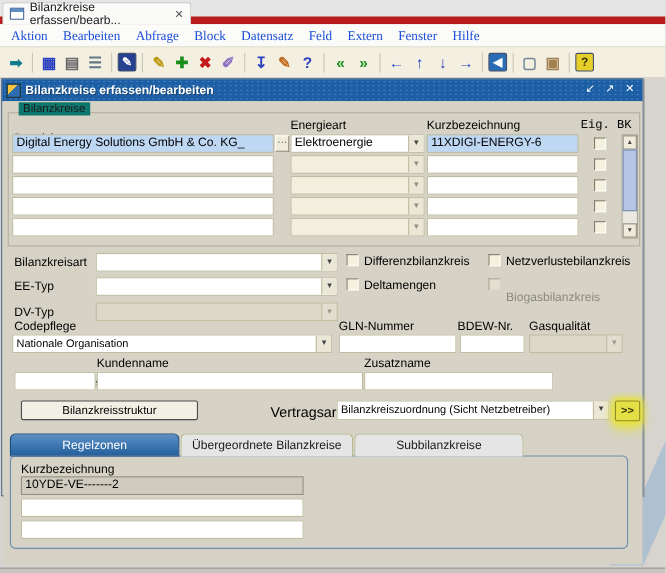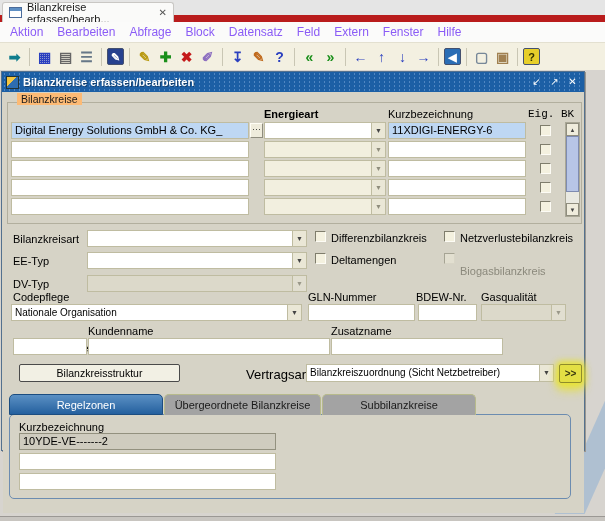--- a/index.html
+++ b/index.html
@@ -7,21 +7,21 @@
   #screen { position:relative; width:605px; height:521px; background:#d7d4cf; overflow:hidden; }
 
   
   .apptabbar { position:absolute; left:0; top:0; width:605px; height:22px; background:#e5e5e5; border-bottom:7px solid #b91c1c; }
   .apptab { position:absolute; left:2px; top:2px; height:20px; width:172px; background:#fafaf9; border:1px solid #c9c7c4; border-bottom:none; border-radius:3px 3px 0 0; display:flex; align-items:center; gap:5px; padding:0 6px; font-size:11px; color:#1a1a1a; }
   .apptab-icon { width:13px; height:11px; border:1px solid #4a6b9a; background:linear-gradient(to bottom,#5e8fc4 0,#5e8fc4 3px,#fff 3px); flex:0 0 auto; }
   .apptab-close { margin-left:auto; font-size:10px; color:#555; cursor:pointer; }
 
   
   .menubar { position:absolute; left:0; top:22px; width:605px; height:20px; background:#fbfbfa; display:flex; align-items:center; padding-left:3px; }
-  .mitem { font-size:12px; color:#8b5cf6; padding:0 7px; line-height:20px; cursor:default; }
+  .mitem { font-size:12px; color:#1d4ed8; padding:0 7px; line-height:20px; cursor:default;font-family:Liberation Serif, serif; }
 
   
   .toolbar { position:absolute; left:0; top:42px; width:605px; height:28px; background:#f3f0e1; border-top:1px solid #e3e0d0; display:flex; align-items:center; padding-left:4px; }
   .tbtn { width:19px; height:20px; text-align:center; line-height:20px; font-size:14px; font-weight:bold; margin:0 1px; cursor:pointer; }
   .tbtn.boxed { width:17px; height:17px; line-height:17px; font-size:11px; border-radius:2px; border:1px solid #44506e; }
   .tsep { width:1px; height:18px; background:#c9c6b4; margin:0 4px; }
 
   
   .mdi { position:absolute; left:0; top:70px; width:605px; height:451px; background:#d7d4cf; }
   .bg-shape { position:absolute; left:584px; top:312px; width:30px; height:132px; background:#afc0d1; transform:skewX(-24deg); }
@@ -31,21 +31,21 @@
   .wtitle { font-size:11px; font-weight:bold; color:#fff; white-space:nowrap; text-shadow:1px 1px 0 rgba(0,0,0,.35); }
   .wctrls { margin-left:auto; display:flex; gap:3px; }
   .wctrl { width:15px; height:14px; color:#fff; font-size:10px; line-height:14px; text-align:center; cursor:pointer; }
 
   .canvas { position:absolute; left:1px; top:20px; width:581px; height:421px; background:#d6d3c6; font-size:11px; }
 
   .lbl { position:absolute; font-size:11px; color:#000; white-space:nowrap; }
   .lbl.dis { color:#8b897c;margin-top:11px; }
 
   .groupbox { position:absolute; left:4px; top:10px; width:575px; height:122px; border:1px solid #b2af9e; }
-  .legend { position:absolute; left:14px; top:1px; background:#fdba74; padding:0 4px; font-size:10.5px; color:#1a1a1a; }
+  .legend { position:absolute; left:14px; top:1px; background:#0f766e; padding:0 4px; font-size:10.5px; color:#1a1a1a; }
 
   .tf { position:absolute; height:17px; background:#fff; border:1px solid #bfbca1; font-size:11px; line-height:15px; padding:0 3px; color:#000; overflow:hidden; white-space:nowrap; }
   .tf.sel { background:#bed7f3; }
   .tf.ro { background:#cfccbf; border-color:#93917f; }
 
   .dd { position:absolute; height:17px; background:#fff; border:1px solid #bfbca1; overflow:hidden; }
   .dd-val { position:absolute; left:3px; top:0; right:16px; font-size:11px; line-height:15px; white-space:nowrap; overflow:hidden; }
   .dd-btn { position:absolute; right:0; top:0; bottom:0; width:14px; background:#eae7d6; border-left:1px solid #bfbca1; text-align:center; font-size:7px; line-height:15px; color:#444; cursor:pointer; }
   .dd.cream { background:#f2efdf; }
   .dd.cream .dd-btn { color:#8f8d7c; }
@@ -67,21 +67,21 @@
   .sb-btn { position:absolute; left:0; width:13px; height:13px; background:#efecdc; border:1px solid #8f8d7e; font-size:6px; line-height:12px; text-align:center; color:#444; cursor:pointer; }
   .sb-btn.up { top:0; }
   .sb-btn.down { bottom:0; }
   .sb-thumb { position:absolute; left:0; top:13px; width:13px; height:56px; background:#b7c5e6; border:1px solid #7e8bb0; cursor:pointer; }
 
   .btn { position:absolute; background:#f2f0e4; border:1px solid #4a4a4a; border-radius:2px; font-size:10.5px; text-align:center; color:#000; cursor:pointer; }
   .expandbtn { position:absolute; left:556px; top:272px; width:23px; height:19px; background:#e3df44; border:1px solid #8f8c2a; border-radius:2px; font-size:10px; font-weight:bold; line-height:17px; text-align:center; color:#3a3a10; cursor:pointer; box-shadow:0 0 6px 3px rgba(233,228,40,.85), 0 6px 10px 2px rgba(233,228,40,.6); }
 
   .tab { position:absolute; top:302px; height:21px; border-radius:5px 5px 0 0; font-size:11px; text-align:center; line-height:20px; cursor:pointer; z-index:2; }
   .tab.active { background:linear-gradient(#5b90c4,#24609e); color:#fff; border:1px solid #1c4d80; }
-  .tab.inactive { background:#a3a3a3; color:#1a1a1a; border:1px solid #b7ba8c; border-bottom:none; }
+  .tab.inactive { background:#e5e5e5; color:#1a1a1a; border:1px solid #b7ba8c; border-bottom:none; }
   .t0 { left:6px; width:154px; }
   .t1 { left:161px; width:157px; }
   .t2 { left:319px; width:154px; }
 
   .panel { position:absolute; left:6px; top:322px; width:562px; height:85px; border:1px solid #6c8cb0; border-radius:5px; z-index:1; }
   .prow { left:16px; width:257px; z-index:2; }
 
   .bottombar { position:absolute; left:0; top:516px; width:605px; height:5px; background:#c8c5c0; border-top:1px solid #9b9894; }
 </style>
 </head>
@@ -156,29 +156,30 @@
           <span class="wctrl">✕</span>
         </span>
       </div>
 
       <div class="canvas" id="canvas">
 
         <div class="groupbox"></div>
         <span class="legend">Bilanzkreise</span>
 
         <span class="lbl" style="left:10px;top:28px;text-decoration:underline;">Bezeichnung</span>
-        <span class="lbl" style="left:261px;top:16px;font-weight:bold;">Energieart</span>
+        <span class="lbl" style="left:261px;top:16px;">Energieart</span>
         <span class="lbl" style="left:385px;top:16px;">Kurzbezeichnung</span>
         <span class="lbl" style="left:525px;top:16px;font-family:Liberation Mono, monospace;">Eig. BK</span>
 
         <div id="gridrows">
             <div class="gridrow" style="top: 30px;">
               <div class="tf bez sel">Digital Energy Solutions GmbH &amp; Co. KG_</div>
               <div class="lovbtn">···</div>
               <div class="dd energiedd">
+                <span class="dd-val">Elektroenergie</span>
                 <span class="dd-btn">▼</span>
               </div>
               <div class="tf kurz sel">11XDIGI-ENERGY-6</div>
               <div class="cb rowcb"></div>
             </div>
             <div class="gridrow" style="top: 49px;">
               <div class="tf bez"></div>
               <div class="dd energiedd cream">
                 <span class="dd-val"></span>
                 <span class="dd-btn">▼</span>

